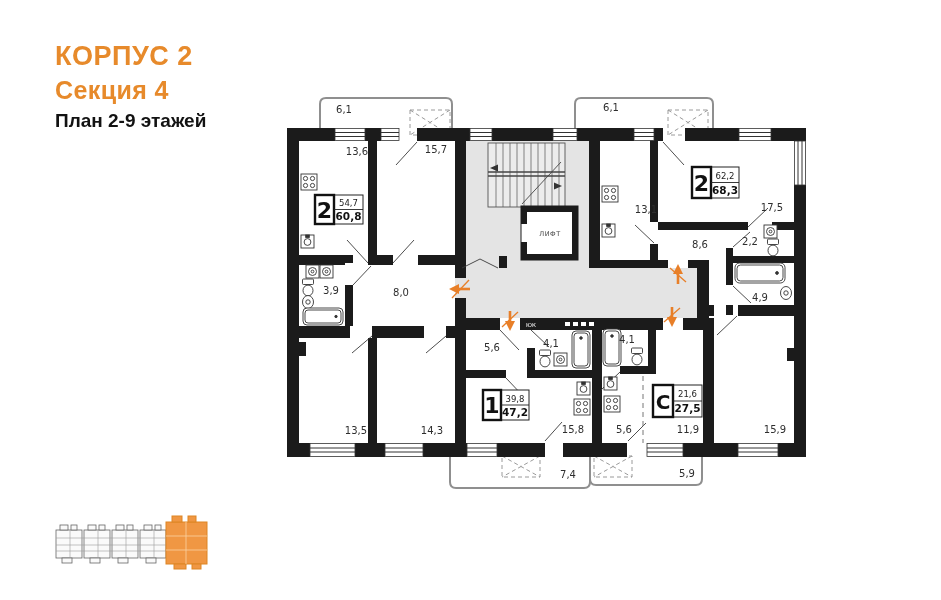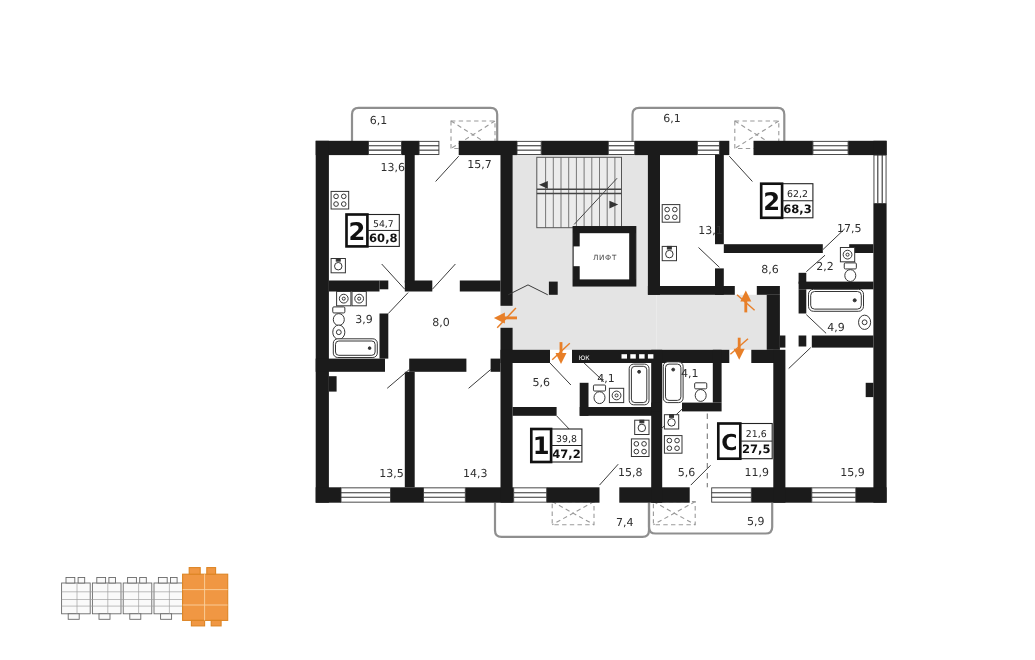--- a/index.html
+++ b/index.html
@@ -15,20 +15,25 @@
   .balclbl{font-size:10px;fill:#2e2e2e;}
   .wall{fill:#1b1b1b;}
   .thin{stroke:#333;stroke-width:1;fill:none;}
   .fix{stroke:#333;stroke-width:0.9;fill:#ffffff;}
 </style>
 </head>
 <body>
 
 <div class="canvas">
 
+  <div class="header">
+    <div class="t1">КОРПУС 2</div>
+    <div class="t2">Секция 4</div>
+    <div class="t3">План 2-9 этажей</div>
+  </div>
 
   <svg width="941" height="600" viewBox="0 0 941 600">
     <defs>
       <g id="stove" class="fix">
         <rect x="0" y="0" width="16" height="16"></rect>
         <circle cx="4.5" cy="4.5" r="2.1"></circle>
           <circle cx="11.5" cy="4.5" r="2.1"></circle>
         <circle cx="4.5" cy="11.5" r="2.1"></circle>
           <circle cx="11.5" cy="11.5" r="2.1"></circle>
       </g>

